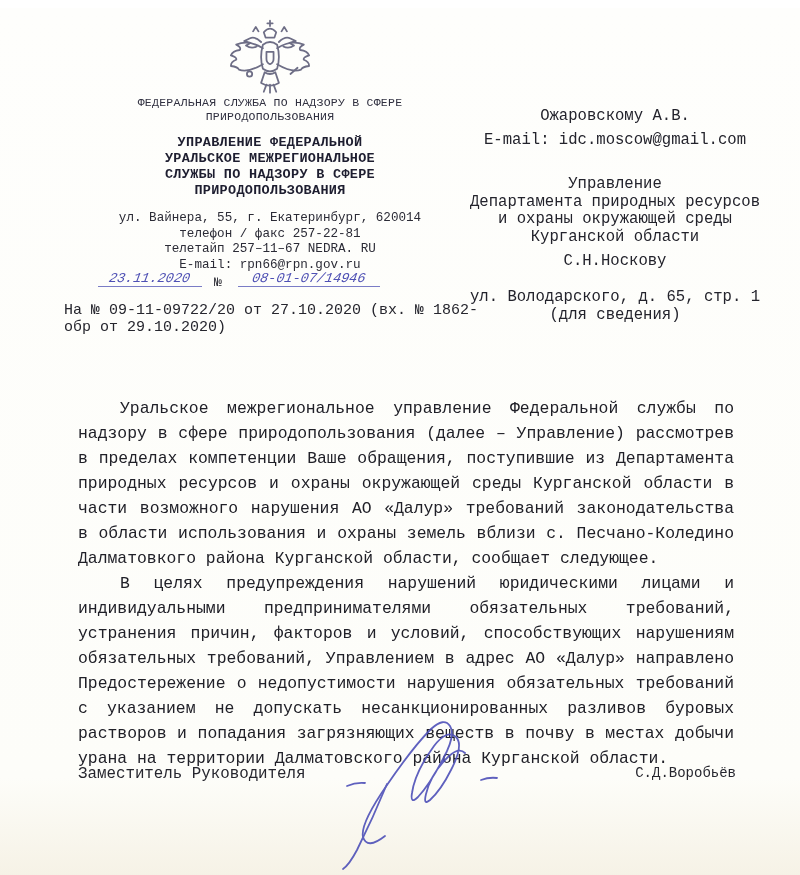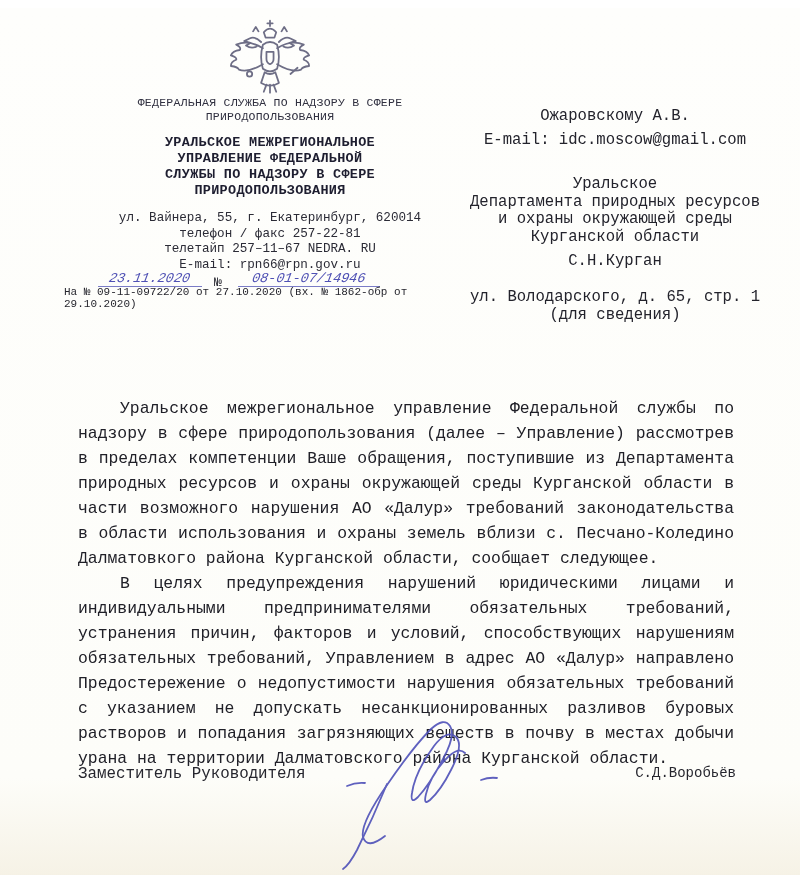--- a/index.html
+++ b/index.html
@@ -30,21 +30,21 @@
     color:#4e50b4;
     font-size:13.5px;
     transform:skewX(-10deg);
     display:inline-block;
   }
   .hw-slot{position:absolute;border-bottom:1.5px solid rgba(78,80,180,.75);text-align:center;}
   .slot-date{left:8px;top:0;width:104px;}
   .slot-no{left:124px;top:4px;border:none;color:#26262e;}
   .slot-num{left:148px;top:0;width:142px;}
 
-  .refline{left:64px;top:278px;width:420px;font-size:11px;color:#26262e;}
+  .refline{left:64px;top:294px;width:420px;font-size:15px;color:#26262e;}
   .subject{left:95px;top:320px;width:290px;font-size:13.6px;}
 
   
   .rcol{left:440px;width:350px;font-size:15.6px;line-height:17.5px;color:#23232c;}
   .r-name{top:100px;}
   .r-email{top:124px;}
   .r-title{top:168px;}
   .r-name2{top:245px;}
   .r-addr{top:281px;}
 
@@ -79,22 +79,22 @@
       <path d="M83 63 l8 -7"></path>
     </g>
   </svg>
 
   <div class="abs agency center">
     <div>ФЕДЕРАЛЬНАЯ СЛУЖБА ПО НАДЗОРУ В СФЕРЕ</div>
     <div>ПРИРОДОПОЛЬЗОВАНИЯ</div>
   </div>
 
   <div class="abs dept center">
+    <div>УПРАВЛЕНИЕ ФЕДЕРАЛЬНОЙ</div>
     <div>УРАЛЬСКОЕ МЕЖРЕГИОНАЛЬНОЕ</div>
-    <div>УПРАВЛЕНИЕ ФЕДЕРАЛЬНОЙ</div>
     <div>СЛУЖБЫ ПО НАДЗОРУ В СФЕРЕ</div>
     <div>ПРИРОДОПОЛЬЗОВАНИЯ</div>
   </div>
 
   <div class="abs contacts center">
     <div>ул. Вайнера, 55, г. Екатеринбург, 620014</div>
     <div>телефон / факс 257-22-81</div>
     <div>телетайп 257–11–67 NEDRA. RU</div>
     <div>E-mail: rpn66@rpn.gov.ru</div>
   </div>
@@ -108,26 +108,26 @@
       <span class="hw">08-01-07/14946</span>
     </div>
   </div>
 
   <div class="abs refline">На № 09-11-09722/20 от 27.10.2020 (вх. № 1862-обр от 29.10.2020)</div>
 
 
   <div class="abs rcol r-name center">Ожаровскому А.В.</div>
   <div class="abs rcol r-email center">E-mail: idc.moscow@gmail.com</div>
   <div class="abs rcol r-title center">
-    <div>Уральское</div>
+    <div>Управление</div>
     <div>Департамента природных ресурсов</div>
     <div>и охраны окружающей среды</div>
     <div>Курганской области</div>
   </div>
-  <div class="abs rcol r-name2 center">С.Н.Курган</div>
+  <div class="abs rcol r-name2 center">С.Н.Носкову</div>
   <div class="abs rcol r-addr center">
     <div>ул. Володарского, д. 65, стр. 1</div>
     <div>(для сведения)</div>
   </div>
 
   <div class="abs body-text">
     <p>Уральское межрегиональное управление Федеральной службы по надзору в сфере природопользования (далее – Управление) рассмотрев в пределах компетенции Ваше обращения, поступившие из Департамента природных ресурсов и охраны окружающей среды Курганской области в части возможного нарушения АО «Далур» требований законодательства в области использования и охраны земель вблизи с. Песчано-Коледино Далматовкого района Курганской области, сообщает следующее.</p>
     <p>В целях предупреждения нарушений юридическими лицами и индивидуальными предпринимателями обязательных требований, устранения причин, факторов и условий, способствующих нарушениям обязательных требований, Управлением в адрес АО «Далур» направлено Предостережение о недопустимости нарушения обязательных требований с указанием не допускать несанкционированных разливов буровых растворов и попадания загрязняющих веществ в почву в местах добычи урана на территории Далматовского района Курганской области.</p>
   </div>
 

